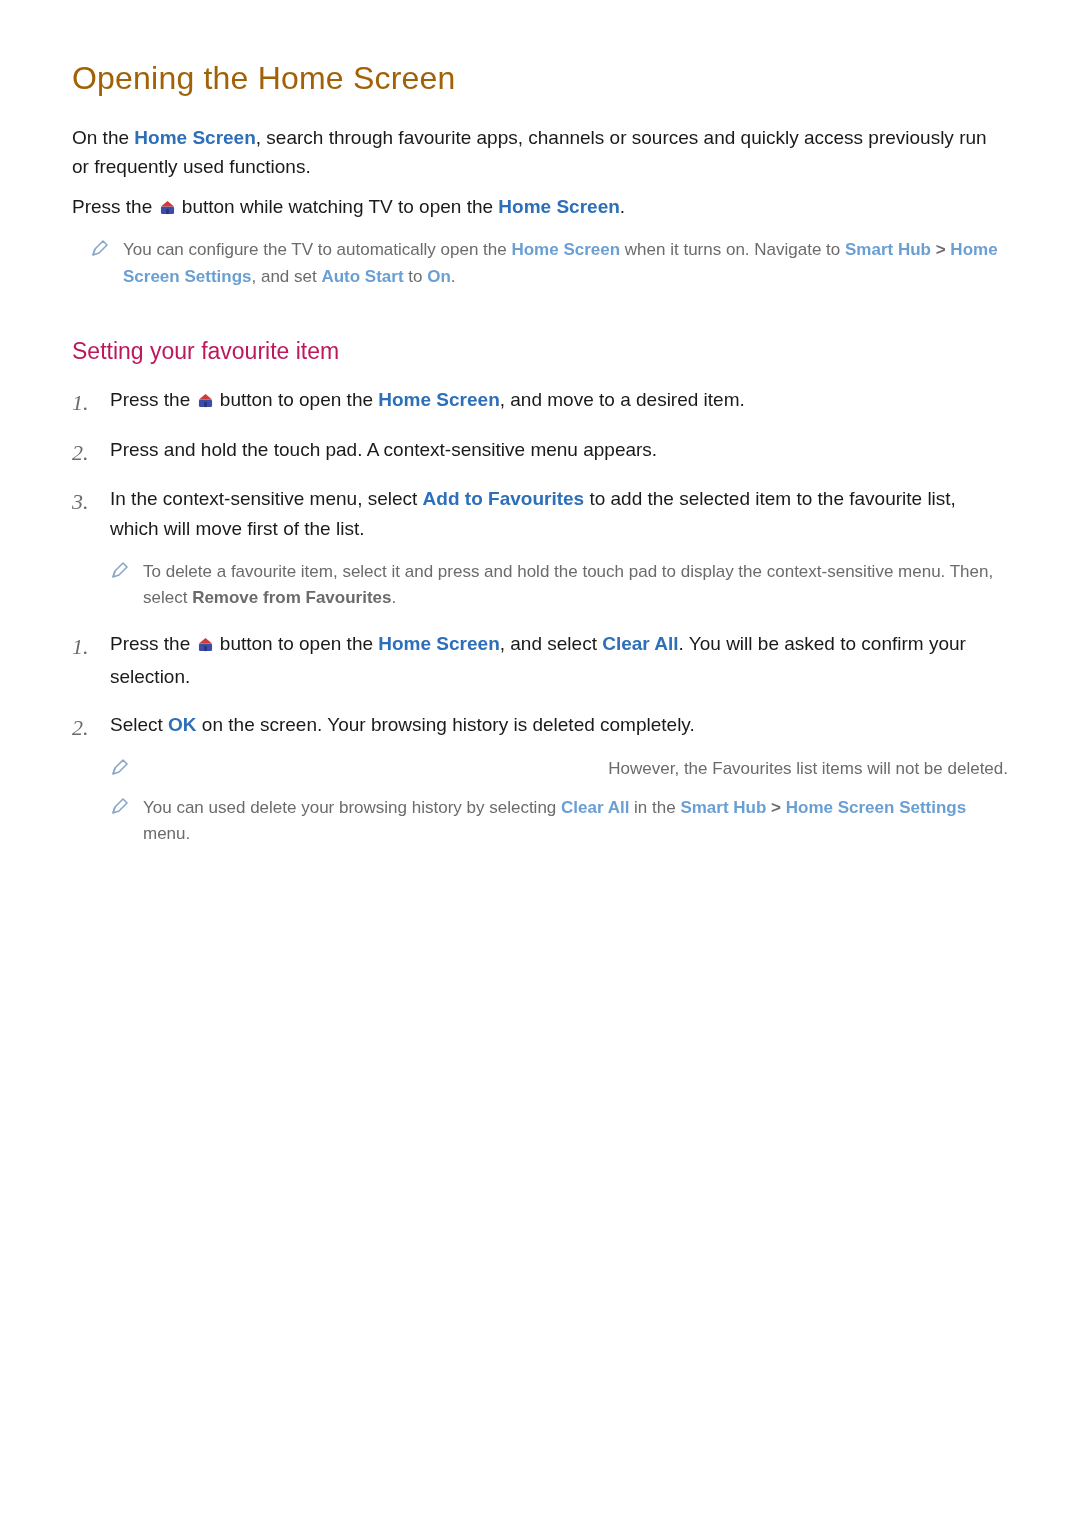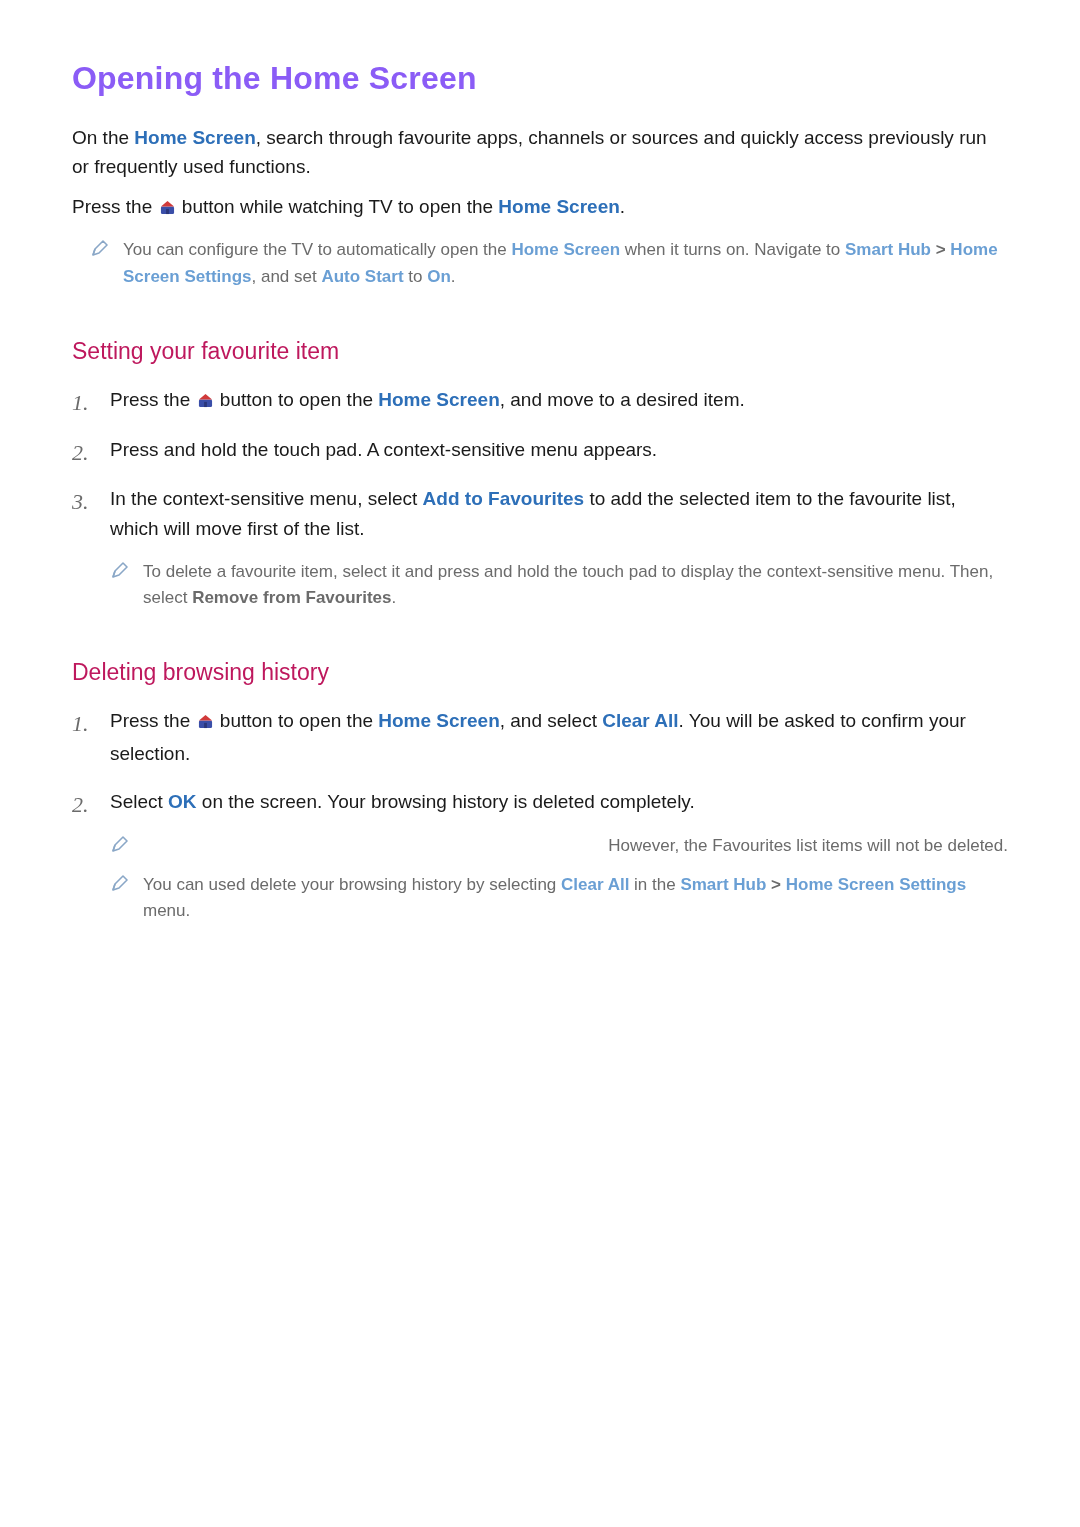--- a/index.html
+++ b/index.html
@@ -8,23 +8,23 @@
     padding: 0;
     width: 1080px;
     background: #fff;
     font-family: Arial, Helvetica, sans-serif;
     color: #222;
   }
   .page {
     padding: 60px 72px 60px 72px;
   }
   h1.section-title {
-    color: #8b5cf6;
+    color: #a16207;
     font-size: 32px;
-    font-weight: 700;
+    font-weight: 400;
     margin: 0 0 26px 0;
     letter-spacing: 0.2px;
   }
   p.body {
     color: #1a1a1a;
     font-size: 19px;
     line-height: 1.55;
     margin: 0 0 10px 0;
   }
   .link { color: #2d6fb8; font-weight: 600; }
@@ -148,21 +148,20 @@
             <line x1="3" y1="15" x2="5" y2="9" stroke="#8aa7c7" stroke-width="1.6"></line>
           </svg>
         </span>
         <div>
           <span>To delete a favourite item, select it and press and hold the touch pad to display the context-sensitive menu. Then, select </span><span class="bold-note">Remove from Favourites</span><span>.</span>
         </div>
       </div>
     </li>
   </ol>
 
-  <h2 class="subheading">Deleting browsing history</h2>
 
   <ol class="steps">
     <li>
       <span>Press the </span>
       <span class="home-icon">
         <svg width="15" height="15" viewBox="0 0 16 16">
           <rect x="1" y="7" width="14" height="8" rx="1.5" fill="#3a4ea8"></rect>
           <polygon points="8,1 15,7 1,7" fill="#d13a3a"></polygon>
           <rect x="6.5" y="9.5" width="3" height="5.5" fill="#2a367a"></rect>
         </svg>

